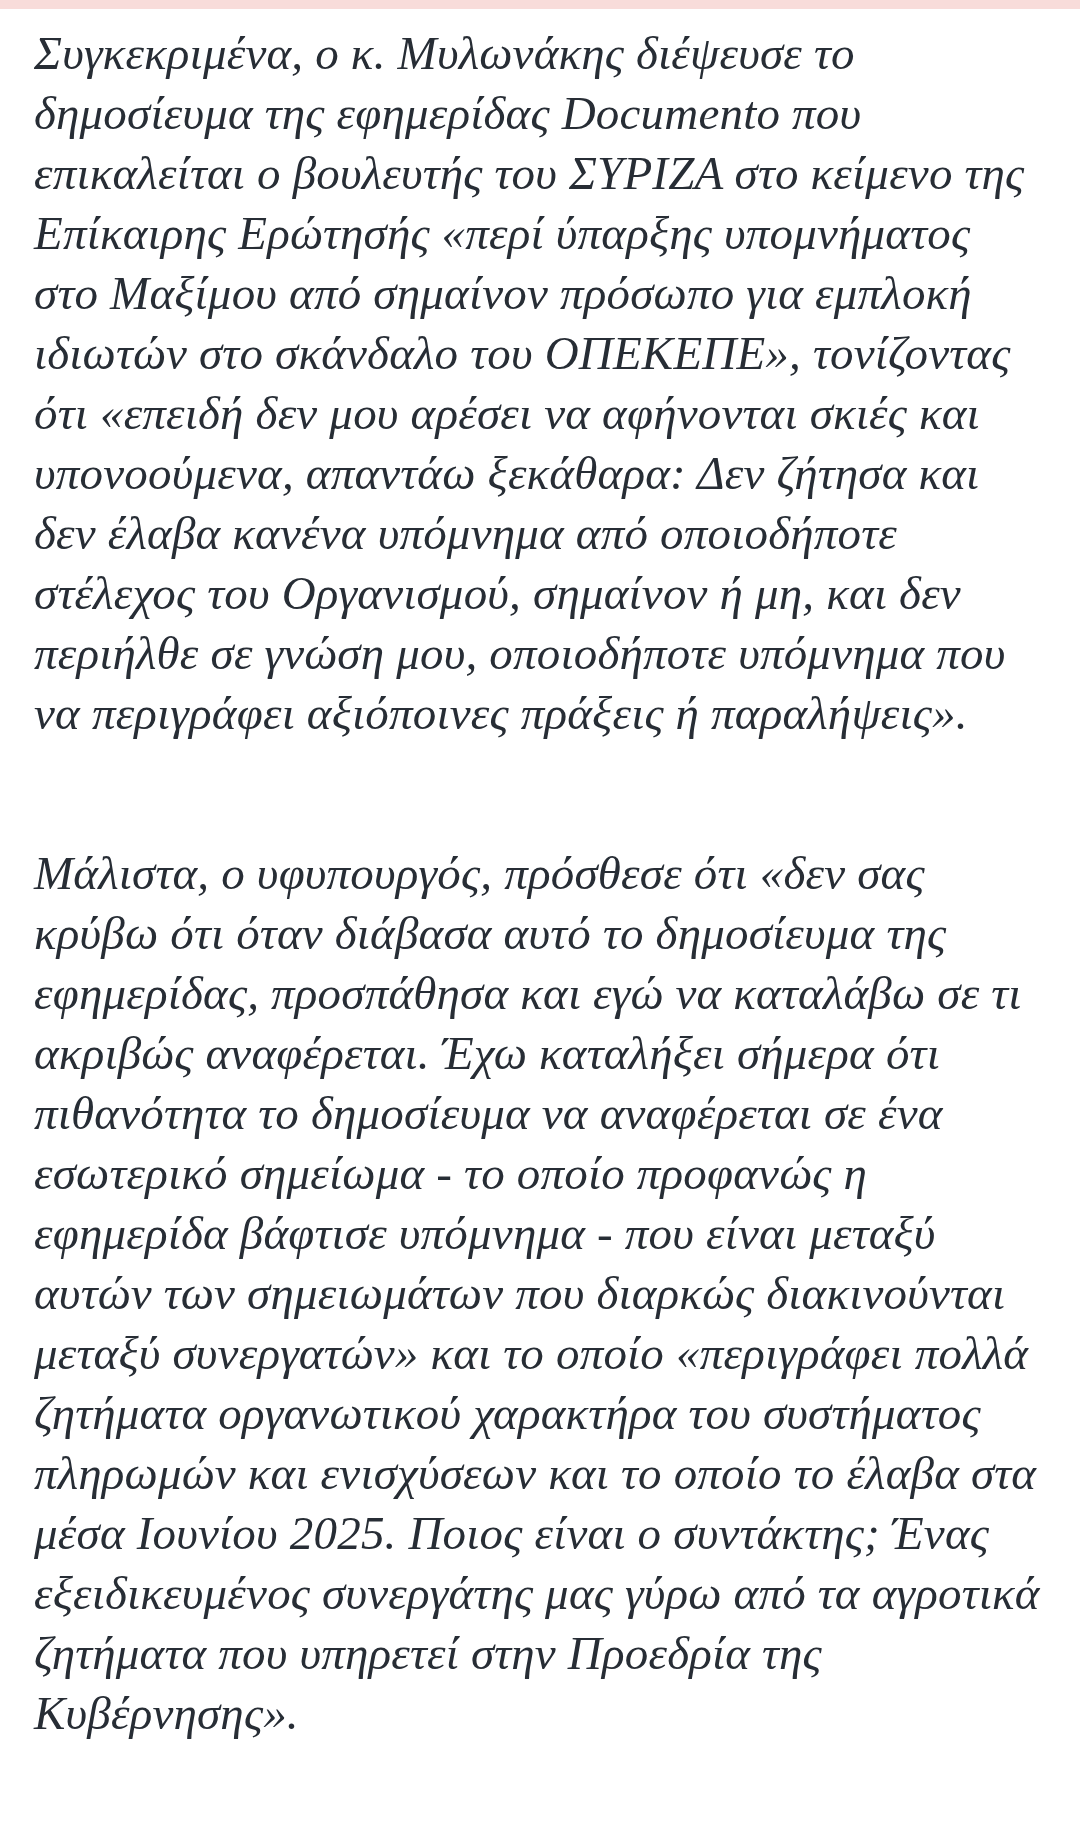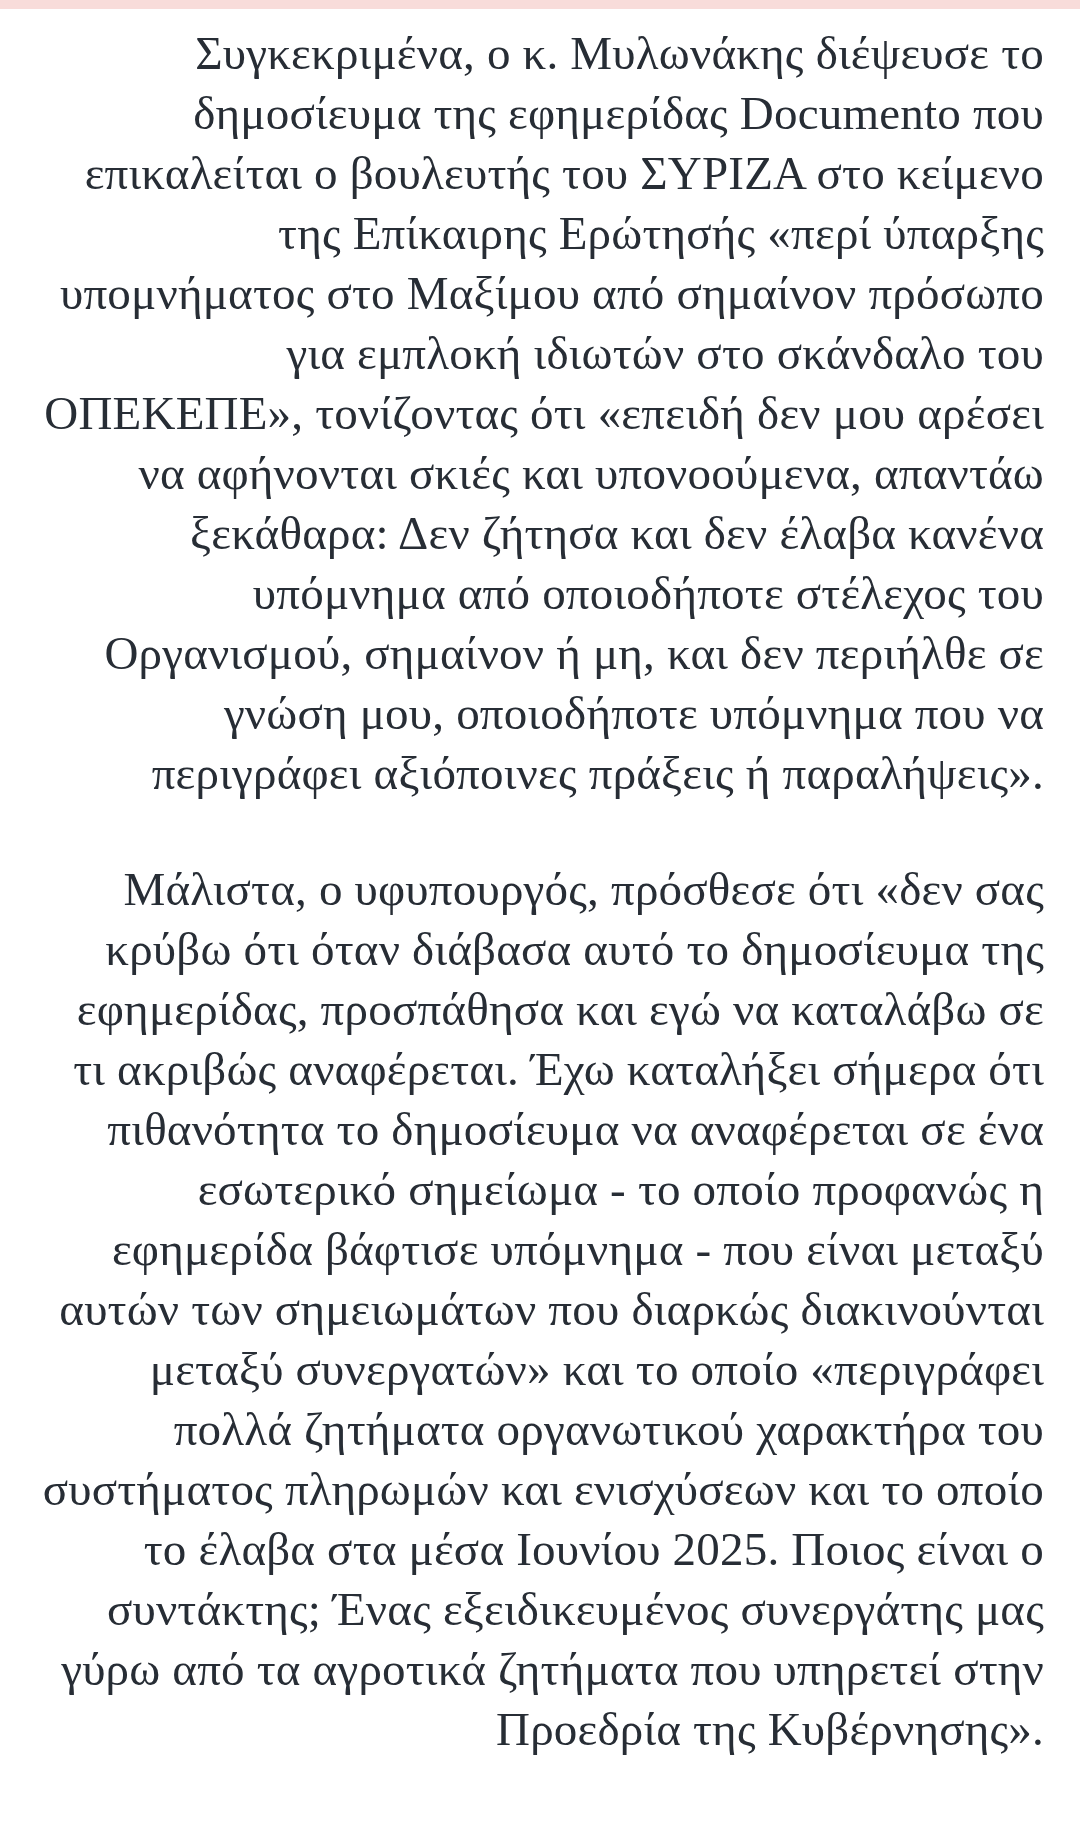--- a/index.html
+++ b/index.html
@@ -17,27 +17,28 @@
     width: 100%;
     height: 9px;
     background: #f8dcda;
   }
   .article-body {
     padding: 14px 36px 0 34px;
     color: #272d35;
     font-size: 47px;
     line-height: 60px;
     letter-spacing: 0.2px;
-    text-align: right;
+    text-align: left;
+    font-style: italic;
   }
   .article-body p {
     margin: 0;
   }
   .article-body p + p {
-    margin-top: 56px;
+    margin-top: 100px;
   }
 </style>
 </head>
 <body>
 
 <div class="top-strip"></div>
 
 <div class="article-body">
   <p>Συγκεκριμένα, ο κ. Μυλωνάκης διέψευσε το δημοσίευμα της εφημερίδας Documento που επικαλείται ο βουλευτής του ΣΥΡΙΖΑ στο κείμενο της Επίκαιρης Ερώτησής «περί ύπαρξης υπομνήματος στο Μαξίμου από σημαίνον πρόσωπο για εμπλοκή ιδιωτών στο σκάνδαλο του ΟΠΕΚΕΠΕ», τονίζοντας ότι «επειδή δεν μου αρέσει να αφήνονται σκιές και υπονοούμενα, απαντάω ξεκάθαρα: Δεν ζήτησα και δεν έλαβα κανένα υπόμνημα από οποιοδήποτε στέλεχος του Οργανισμού, σημαίνον ή μη, και δεν περιήλθε σε γνώση μου, οποιοδήποτε υπόμνημα που να περιγράφει αξιόποινες πράξεις ή παραλήψεις».</p>
   <p>Μάλιστα, ο υφυπουργός, πρόσθεσε ότι «δεν σας κρύβω ότι όταν διάβασα αυτό το δημοσίευμα της εφημερίδας, προσπάθησα και εγώ να καταλάβω σε τι ακριβώς αναφέρεται. Έχω καταλήξει σήμερα ότι πιθανότητα το δημοσίευμα να αναφέρεται σε ένα εσωτερικό σημείωμα - το οποίο προφανώς η εφημερίδα βάφτισε υπόμνημα - που είναι μεταξύ αυτών των σημειωμάτων που διαρκώς διακινούνται μεταξύ συνεργατών» και το οποίο «περιγράφει πολλά ζητήματα οργανωτικού χαρακτήρα του συστήματος πληρωμών και ενισχύσεων και το οποίο το έλαβα στα μέσα Ιουνίου 2025. Ποιος είναι ο συντάκτης; Ένας εξειδικευμένος συνεργάτης μας γύρω από τα αγροτικά ζητήματα που υπηρετεί στην Προεδρία της Κυβέρνησης».</p>

